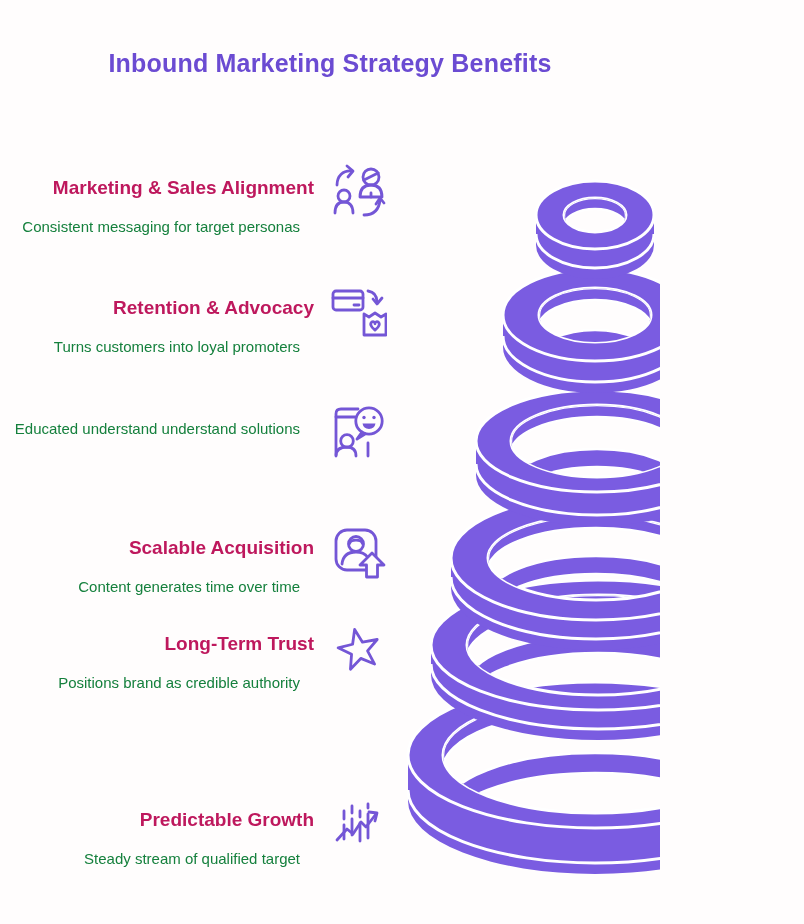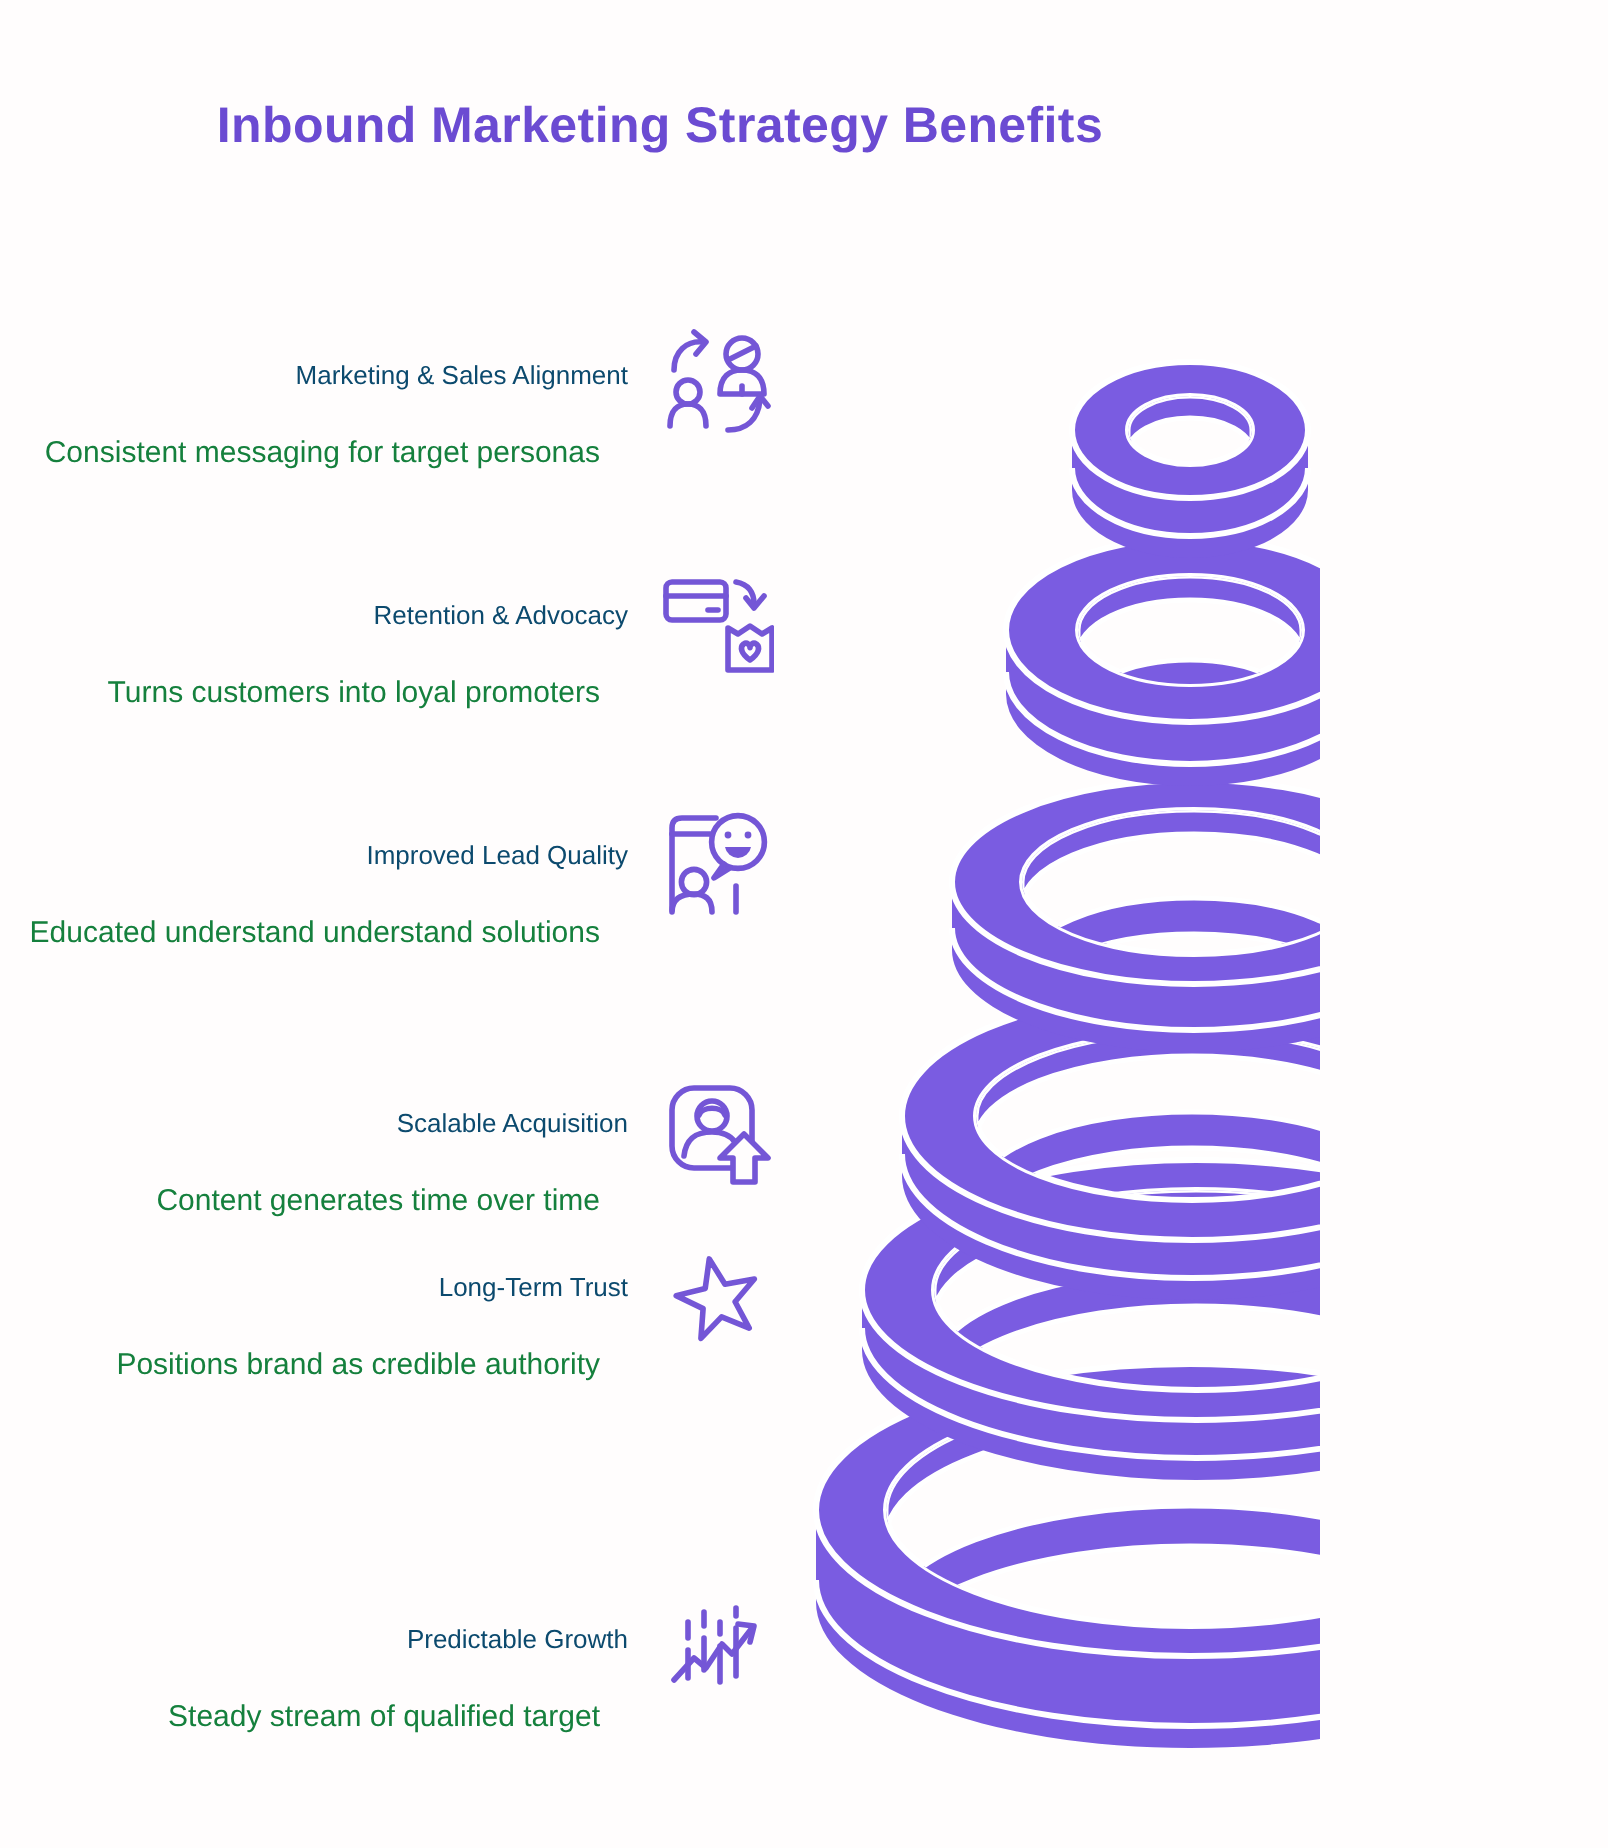--- a/index.html
+++ b/index.html
@@ -6,27 +6,27 @@
   .canvas{
     position:relative;width:660px;height:924px;background:#fffdfd;overflow:hidden;
     font-family:"Liberation Sans",sans-serif;
   }
   .title{
     position:absolute;top:48px;left:0;width:100%;margin:0;text-align:center;
     font-size:25px;line-height:30px;font-weight:bold;color:#6b4bd2;letter-spacing:.2px;
   }
   .item{position:absolute;left:8px;width:380px;display:flex;gap:16px;}
   .item .text{flex:1;text-align:right;min-width:0;}
-  .item h3{margin:14px 0 0;font-size:13px;line-height:24px;font-weight:normal;color:#0c4a6e;}
+  .item h3{margin:14px 0 0;font-size:19px;line-height:24px;font-weight:bold;color:#be185d;}
   .item p{margin:17px 14px 0 0;font-size:15px;line-height:20px;color:#15803d;}
   .iconbox{flex:0 0 58px;width:58px;height:58px;color:#7456d6;}
   .iconbox svg{width:56px;height:56px;display:block;margin:2px auto 0;}
   .ic{fill:none;stroke:currentColor;stroke-width:2.8;stroke-linecap:round;stroke-linejoin:round;}
   .ic .fillc{fill:currentColor;stroke:none;}
-  .r0{top:162px}.r1{top:282px}.r2{top:402px}.r3{top:536px}.r4{top:618px}.r5{top:794px}
+  .r0{top:162px}.r1{top:282px}.r2{top:402px}.r3{top:522px}.r4{top:618px}.r5{top:794px}
   .funnel{position:absolute;left:0;top:0;width:804px;height:924px;}
 </style>
 </head>
 <body>
 
 <div class="canvas">
 
   <h1 class="title">Inbound Marketing Strategy Benefits</h1>
 
   <svg class="funnel" viewBox="0 0 804 924" aria-hidden="true">
@@ -134,21 +134,20 @@
         <path d="M37 7 C43 8 46 12 46 18"></path>
           <path d="M42 15 L46 20 L51 14"></path>
         <path d="M33 51 V30 L38 33 L44 29 L50 33 L55 30 V51 Z"></path>
         <path d="M44 46 C39.5 42.8 38.8 39.6 40.8 38 C42.6 36.8 44 38.6 44 39.8 C44 38.6 45.4 36.8 47.2 38 C49.2 39.6 48.5 42.8 44 46 Z"></path>
       </svg>
     </div>
   </div>
 
   <div class="item r2">
     <div class="text">
-      <h3>Improved Lead Quality</h3>
       <p>Educated understand understand solutions</p>
     </div>
     <div class="iconbox">
       <svg class="ic" viewBox="0 0 56 56">
         <path d="M5 51 V10 Q5 5 10 5 H27"></path>
           <path d="M5 13 H24"></path>
           <path d="M37 39 V52"></path>
         <circle cx="16" cy="37" r="6.3"></circle>
         <path d="M5 52 C5 45 10 43 16 43 C21 43 25 45 25 52"></path>
         <circle cx="38" cy="17" r="13.2"></circle>

